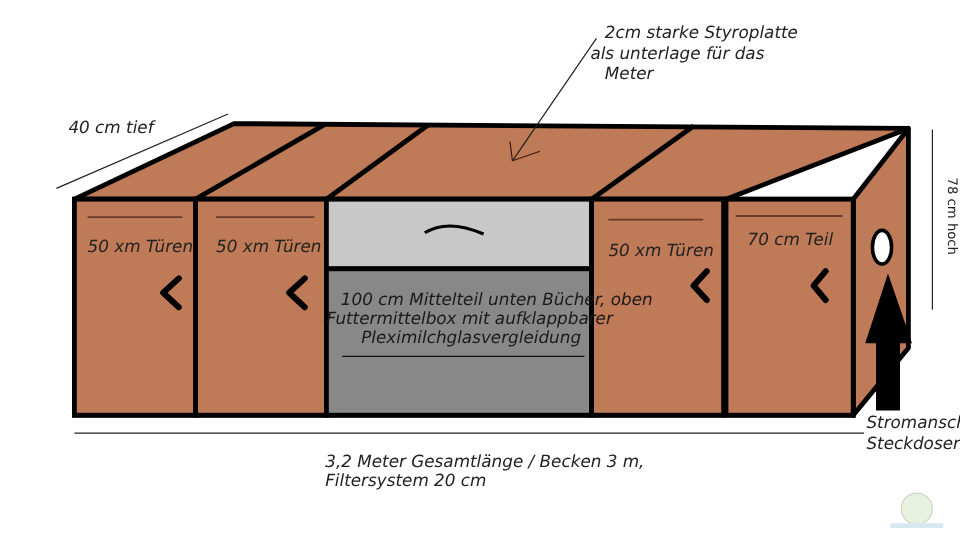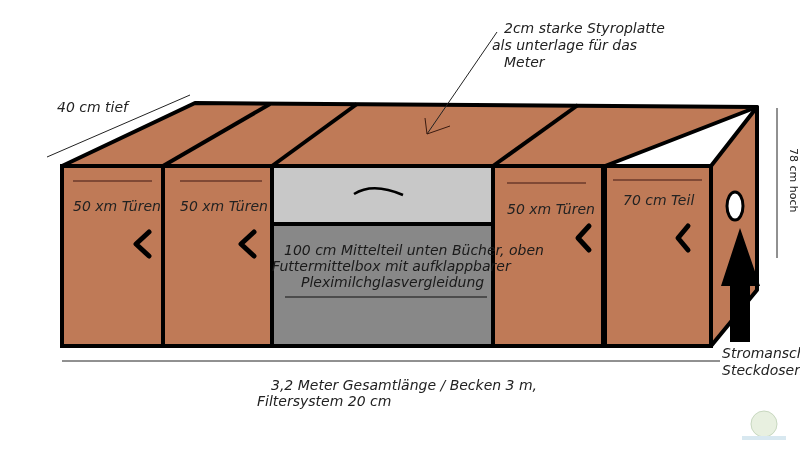--- a/index.html
+++ b/index.html
@@ -80,21 +80,21 @@
 <div class="lbl" style="left:73px;top:198px;">50 xm Türen</div>
 <div class="lbl" style="left:180px;top:198px;">50 xm Türen</div>
 <div class="lbl" style="left:507px;top:201px;">50 xm Türen</div>
 <div class="lbl" style="left:623px;top:192px;">70 cm Teil</div>
 
 <div class="lbl dark" style="left:284px;top:242px;">100 cm Mittelteil unten Bücher, oben</div>
 <div class="lbl dark" style="left:272px;top:258px;">Futtermittelbox mit aufklappbarer</div>
 <div class="lbl dark" style="left:284px;top:274px;margin-left:17px;">Pleximilchglasvergleidung</div>
 
 <div class="lbl" style="left:271px;top:377px;text-align:right;">3,2 Meter Gesamtlänge / Becken 3 m,</div>
-<div class="lbl" style="left:257px;top:393px;">Filtersystem 20 cm</div>
+<div class="lbl" style="left:271px;top:393px;">Filtersystem 20 cm</div>
 
 <div class="lbl" style="left:722px;top:345px;">Stromanschlus</div>
 <div class="lbl" style="left:722px;top:362px;">Steckdosenleis</div>
 
 <svg class="watermark" viewBox="0 0 48 34">
   <circle cx="24" cy="16" r="13" fill="#e8f0e0" stroke="#c8d8c0" stroke-width="1"></circle>
   <rect x="2" y="28" width="44" height="4" fill="#d8e8f0"></rect>
 </svg>
 
 </body></html>

